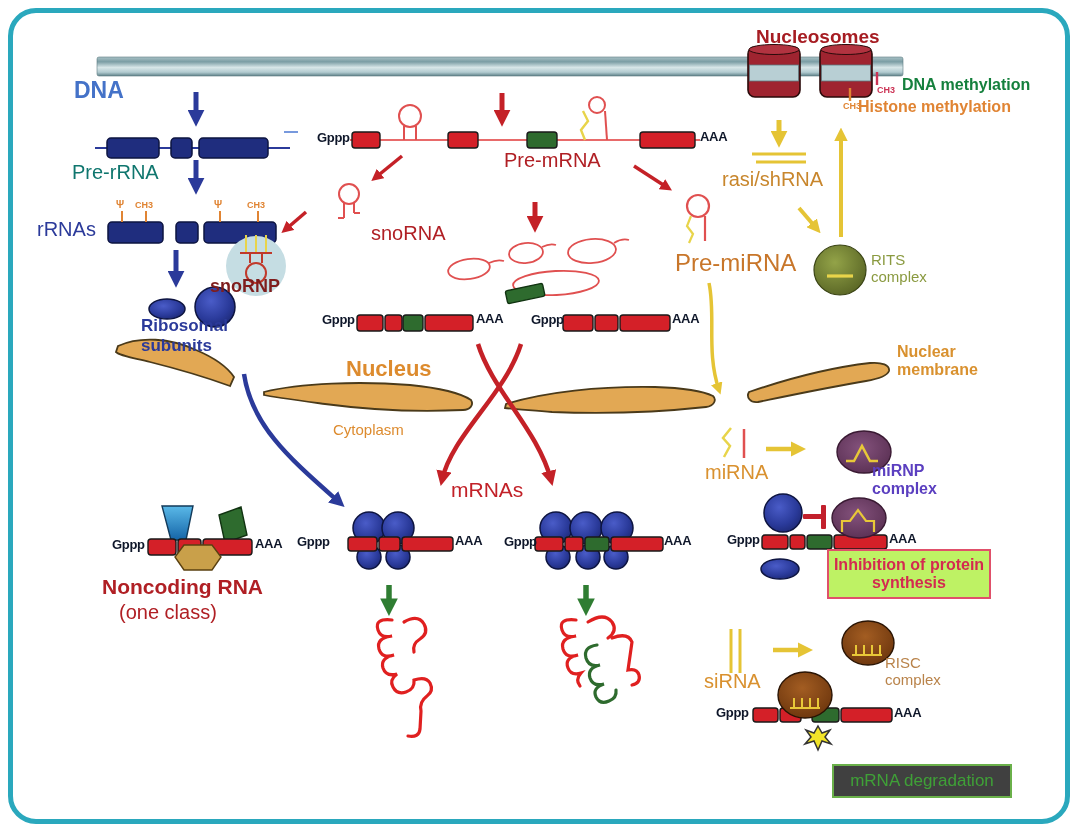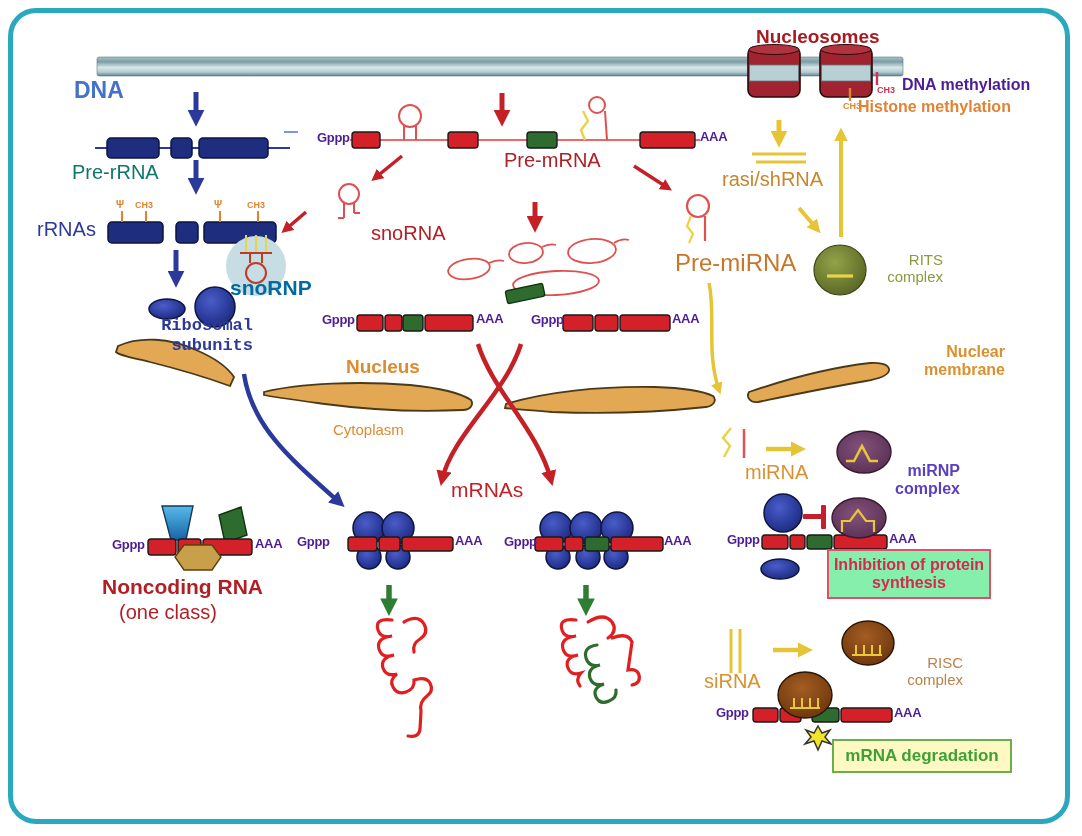--- a/index.html
+++ b/index.html
@@ -2,25 +2,25 @@
 <html><head>
 <meta charset="utf-8">
 <style>
   html,body{margin:0;padding:0;background:#fff;}
   #stage{position:relative;width:1082px;height:836px;background:#ffffff;overflow:hidden;
          font-family:"Liberation Sans",sans-serif;}
   #frame{position:absolute;left:8px;top:8px;width:1062px;height:816px;border:5px solid #2aa8bd;
          border-radius:28px;box-sizing:border-box;}
   #art{position:absolute;left:0;top:0;width:1082px;height:836px;}
   .lbl{position:absolute;white-space:nowrap;line-height:1.15;}
-  .wrap{white-space:normal;text-align:right;}
-  .cap{font-weight:bold;font-size:13px;color:#4c1d95;letter-spacing:-0.3px;}
+  .wrap{white-space:normal;text-align:left;}
+  .cap{font-weight:bold;font-size:13px;color:#0f172a;letter-spacing:-0.3px;}
   .tick{font-weight:bold;font-size:9px;color:#e08433;}
   .boxlabel{position:absolute;display:flex;align-items:center;justify-content:center;
-            box-sizing:border-box;text-align:center;background:#86efac;}
+            box-sizing:border-box;text-align:center;background:#bef264;}
 </style>
 </head>
 <body>
 <div id="stage">
 
 <div id="frame"></div>
 
 <svg id="art" viewBox="0 0 1082 836">
   <defs>
     <linearGradient id="dnaGrad" x1="0" y1="0" x2="0" y2="1">
@@ -338,49 +338,49 @@
 
 <div class="lbl" style="left:74px;top:77px;font-size:23px;font-weight:600;color:#4472c8;">DNA</div>
 <div class="lbl" style="left:72px;top:161px;font-size:20px;color:#0f766e;">Pre-rRNA</div>
 <div class="lbl" style="left:37px;top:218px;font-size:20px;color:#2b3a9a;">rRNAs</div>
 
 <div class="lbl tick" style="left:116px;top:199px;font-size:10px;">Ψ</div>
 <div class="lbl tick" style="left:135px;top:200px;">CH3</div>
 <div class="lbl tick" style="left:214px;top:199px;font-size:10px;">Ψ</div>
 <div class="lbl tick" style="left:247px;top:200px;">CH3</div>
 
-<div class="lbl" style="left:230px;top:276px;font-size:21px;font-weight:bold;color:#0369a1;">snoRNP</div>
-<div class="lbl wrap" style="left:141px;top:316px;width:112px;font-size:17px;font-weight:bold;color:#2b3a9a;font-family:Liberation Mono, monospace;">Ribosomal subunits</div>
+<div class="lbl" style="left:210px;top:276px;font-size:18px;font-weight:bold;color:#7f1d1d;">snoRNP</div>
+<div class="lbl wrap" style="left:141px;top:316px;width:112px;font-size:17px;font-weight:bold;color:#2b3a9a;">Ribosomal subunits</div>
 
 <div class="lbl" style="left:504px;top:149px;font-size:20px;color:#b01f24;">Pre-mRNA</div>
 <div class="lbl" style="left:371px;top:197px;font-size:20px;color:#b01f24;margin-top:25px;">snoRNA</div>
 
 <div class="lbl" style="left:756px;top:26px;font-size:19px;font-weight:bold;color:#a61c22;">Nucleosomes</div>
-<div class="lbl" style="left:902px;top:76px;font-size:16px;font-weight:bold;color:#4c1d95;">DNA methylation</div>
+<div class="lbl" style="left:902px;top:76px;font-size:16px;font-weight:bold;color:#15803d;">DNA methylation</div>
 <div class="lbl" style="left:858px;top:98px;font-size:16px;font-weight:bold;color:#e08433;">Histone methylation</div>
 <div class="lbl tick" style="left:877px;top:85px;color:#cc3355;">CH3</div>
 <div class="lbl tick" style="left:843px;top:101px;">CH3</div>
 
 <div class="lbl" style="left:722px;top:168px;font-size:20px;color:#c8862c;">rasi/shRNA</div>
 <div class="lbl" style="left:675px;top:249px;font-size:24px;color:#c8762a;">Pre-miRNA</div>
 <div class="lbl wrap" style="left:871px;top:251px;width:72px;font-size:15px;color:#8a9a40;">RITS complex</div>
 
-<div class="lbl" style="left:346px;top:356px;font-size:19px;font-weight:bold;color:#dd8b2e;">Nucleus</div>
+<div class="lbl" style="left:346px;top:356px;font-size:22px;font-weight:bold;color:#dd8b2e;">Nucleus</div>
 <div class="lbl" style="left:333px;top:421px;font-size:15px;font-weight:normal;color:#dd8b2e;">Cytoplasm</div>
 <div class="lbl wrap" style="left:897px;top:343px;width:108px;font-size:16px;font-weight:bold;color:#d9912f;">Nuclear membrane</div>
 
 <div class="lbl" style="left:451px;top:478px;font-size:21px;color:#c22128;">mRNAs</div>
 
-<div class="lbl" style="left:705px;top:461px;font-size:20px;color:#d9912f;margin-left:40px;">miRNA</div>
+<div class="lbl" style="left:705px;top:461px;font-size:20px;color:#d9912f;">miRNA</div>
 <div class="lbl wrap" style="left:872px;top:462px;width:88px;font-size:16px;font-weight:bold;color:#5b3fc0;">miRNP complex</div>
 <div class="boxlabel" style="left:827px;top:549px;width:164px;height:50px;border:2.5px solid #e0506a;font-size:16px;font-weight:bold;color:#d42a50;">Inhibition of protein synthesis</div>
 
 <div class="lbl" style="left:704px;top:670px;font-size:20px;color:#d9912f;">siRNA</div>
 <div class="lbl wrap" style="left:885px;top:654px;width:78px;font-size:15px;color:#b9834a;">RISC complex</div>
-<div class="boxlabel" style="left:832px;top:739px;width:180px;height:34px;border:2.5px solid #6ab04a;font-size:17px;font-weight:bold;color:#3fa037;background:#fef9c3;">mRNA degradation</div>
+<div class="boxlabel" style="left:832px;top:764px;width:180px;height:34px;border:2.5px solid #6ab04a;font-size:17px;font-weight:normal;color:#3fa037;background:#404040;">mRNA degradation</div>
 
 <div class="lbl" style="left:102px;top:575px;font-size:21px;font-weight:bold;color:#b01f24;">Noncoding RNA</div>
 <div class="lbl" style="left:119px;top:601px;font-size:20px;color:#b01f24;">(one class)</div>
 
 <div class="lbl cap" style="left:317px;top:131px;">Gppp</div>
 <div class="lbl cap" style="left:700px;top:130px;">AAA</div>
 <div class="lbl cap" style="left:322px;top:313px;">Gppp</div>
 <div class="lbl cap" style="left:476px;top:312px;">AAA</div>
 <div class="lbl cap" style="left:531px;top:313px;">Gppp</div>
 <div class="lbl cap" style="left:672px;top:312px;">AAA</div>

